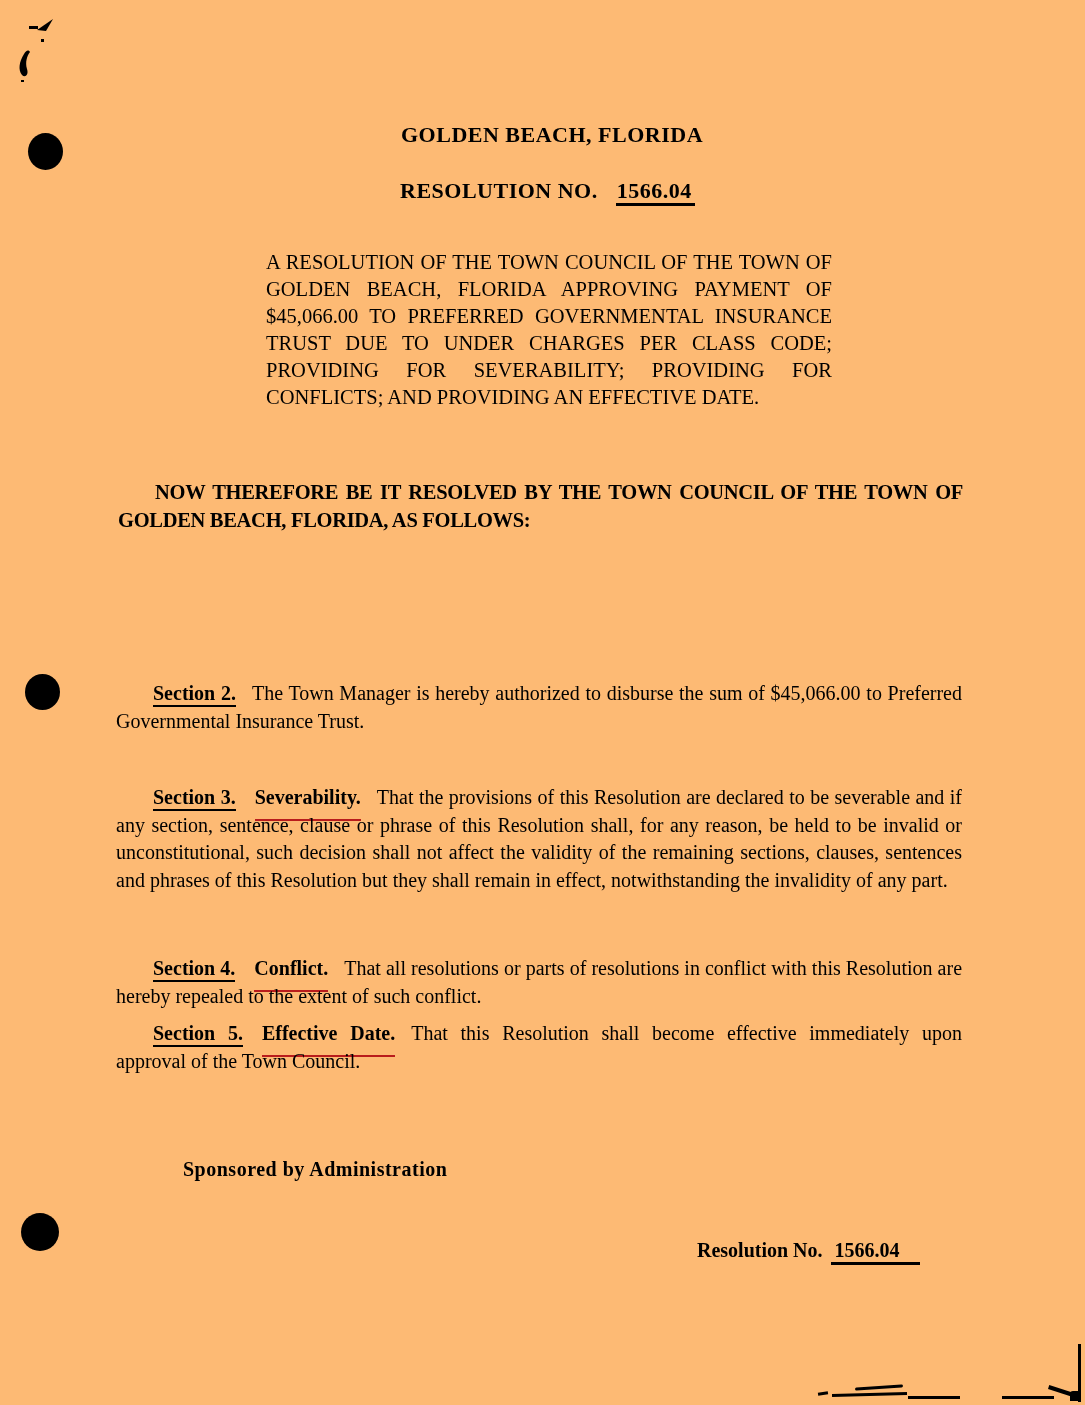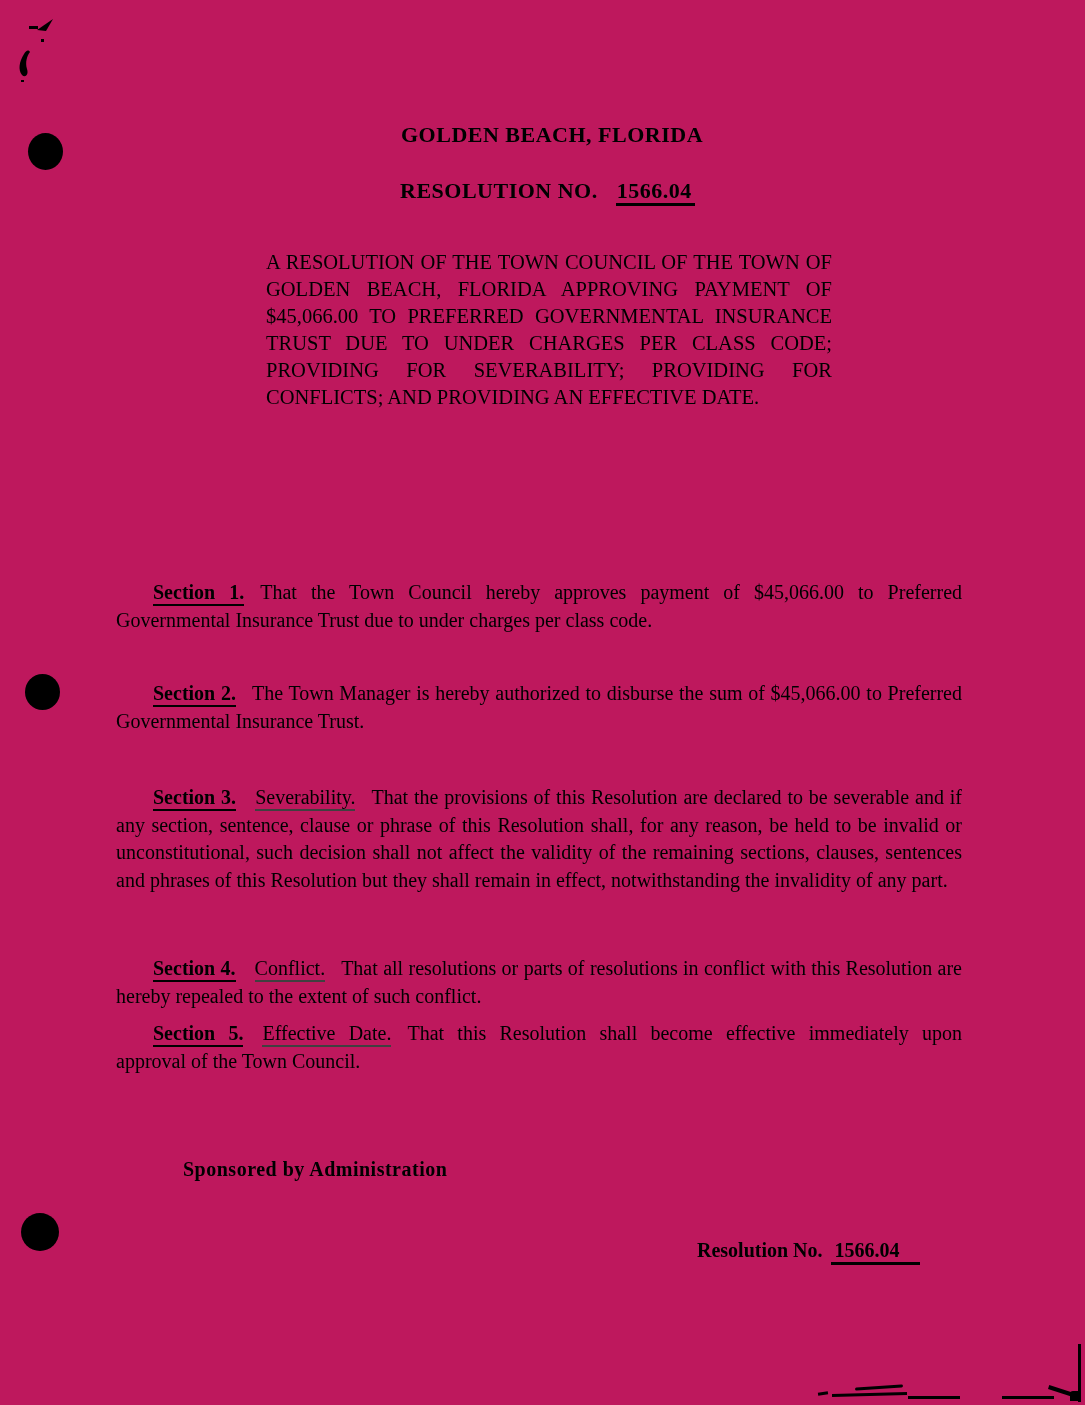--- a/index.html
+++ b/index.html
@@ -1,20 +1,20 @@
 <!DOCTYPE html>
 <html><head>
 <meta charset="utf-8">
 <style>
   html, body { margin: 0; padding: 0; background: #e8e8e8; }
   .page {
     position: relative;
     width: 1085px;
     height: 1405px;
-    background: #be185d;
+    background: #fdba74;
     font-family: "Liberation Serif", serif;
     color: #000000;
     overflow: hidden;
   }
 
   
   .hole { position: absolute; background: #000; border-radius: 50%; }
   .hole-top    { left: 28px; top: 133px; width: 35px; height: 37px; }
   .hole-middle { left: 25px; top: 674px; width: 35px; height: 36px; }
   .hole-bottom { left: 21px; top: 1213px; width: 38px; height: 38px; }
@@ -73,22 +73,23 @@
   .sec-4 { top: 955px; }
   .sec-5 { top: 1020px; }
   .section .lbl {
     font-weight: bold;
     border-bottom: 2px solid #000;
     padding-bottom: 1px;
   }
   .section .gap   { margin-right: 16px; }
   .section .sgap  { margin-right: 19px; }
   .section .ttl {
-    border-bottom: 2px solid #404040;
-    padding-bottom: 1px;
+    border-bottom: 2px solid #b91c1c;
+    padding-bottom: 11px;
+    font-weight: bold;
   }
 
   
   .sponsor {
     position: absolute; left: 183px; top: 1158px;
     font-size: 20px; font-weight: bold; letter-spacing: 0.5px;
   }
   .footer-res {
     position: absolute; left: 697px; top: 1239px;
     font-size: 20px; font-weight: bold;
@@ -133,24 +134,22 @@
 
   <div class="summary">
     <div class="line j">A RESOLUTION OF THE TOWN COUNCIL OF THE TOWN OF</div>
     <div class="line j">GOLDEN BEACH, FLORIDA APPROVING PAYMENT OF</div>
     <div class="line j">$45,066.00 TO PREFERRED GOVERNMENTAL INSURANCE</div>
     <div class="line j">TRUST DUE TO UNDER CHARGES PER CLASS CODE;</div>
     <div class="line j">PROVIDING FOR SEVERABILITY; PROVIDING FOR</div>
     <div class="line">CONFLICTS; AND PROVIDING AN EFFECTIVE DATE.</div>
   </div>
 
+  <p class="clause">NOW THEREFORE BE IT RESOLVED BY THE TOWN COUNCIL OF THE TOWN OF GOLDEN BEACH, FLORIDA, AS FOLLOWS:</p>
 
-  <p class="section sec-1">
-    <span class="lbl gap">Section 1.</span><span>That the Town Council hereby approves payment of $45,066.00 to Preferred Governmental Insurance Trust due to under charges per class code.</span>
-  </p>
 
   <p class="section sec-2">
     <span class="lbl gap">Section 2.</span><span>The Town Manager is hereby authorized to disburse the sum of $45,066.00 to Preferred Governmental Insurance Trust.</span>
   </p>
 
   <p class="section sec-3">
     <span class="lbl sgap">Section 3.</span><span class="ttl gap">Severability.</span><span>That the provisions of this Resolution are declared to be severable and if any section, sentence, clause or phrase of this Resolution shall, for any reason, be held to be invalid or unconstitutional, such decision shall not affect the validity of the remaining sections, clauses, sentences and phrases of this Resolution but they shall remain in effect, notwithstanding the invalidity of any part.</span>
   </p>
 
   <p class="section sec-4">

